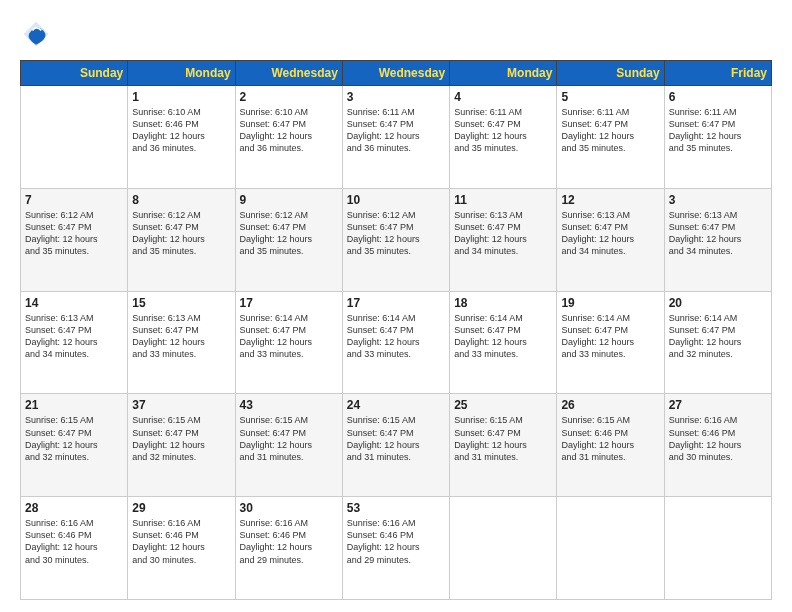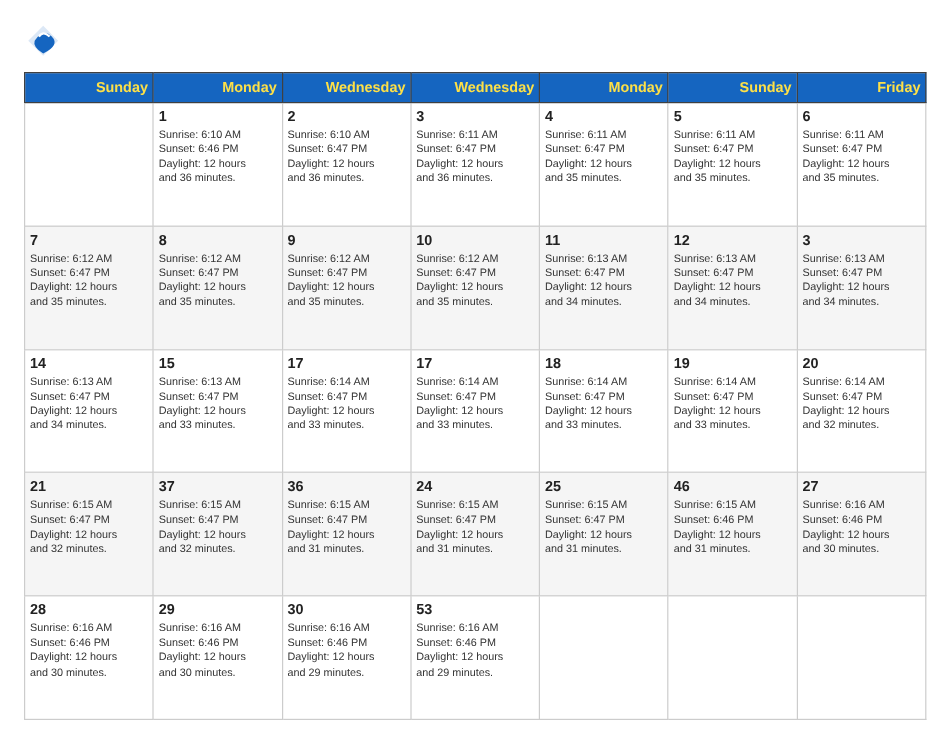--- a/index.html
+++ b/index.html
@@ -286,42 +286,42 @@
 and 32 minutes.</div>
           </td>
           <td>
             <span class="day-num">37</span>
             <div class="cell-info" style="white-space: pre-line;">Sunrise: 6:15 AM
 Sunset: 6:47 PM
 Daylight: 12 hours
 and 32 minutes.</div>
           </td>
           <td>
-            <span class="day-num">36</span>
+            <span class="day-num">43</span>
             <div class="cell-info" style="white-space: pre-line;">Sunrise: 6:15 AM
 Sunset: 6:47 PM
 Daylight: 12 hours
 and 31 minutes.</div>
           </td>
           <td>
             <span class="day-num">24</span>
             <div class="cell-info" style="white-space: pre-line;">Sunrise: 6:15 AM
 Sunset: 6:47 PM
 Daylight: 12 hours
 and 31 minutes.</div>
           </td>
           <td>
             <span class="day-num">25</span>
             <div class="cell-info" style="white-space: pre-line;">Sunrise: 6:15 AM
 Sunset: 6:47 PM
 Daylight: 12 hours
 and 31 minutes.</div>
           </td>
           <td>
-            <span class="day-num">46</span>
+            <span class="day-num">26</span>
             <div class="cell-info" style="white-space: pre-line;">Sunrise: 6:15 AM
 Sunset: 6:46 PM
 Daylight: 12 hours
 and 31 minutes.</div>
           </td>
           <td>
             <span class="day-num">27</span>
             <div class="cell-info" style="white-space: pre-line;">Sunrise: 6:16 AM
 Sunset: 6:46 PM
 Daylight: 12 hours

